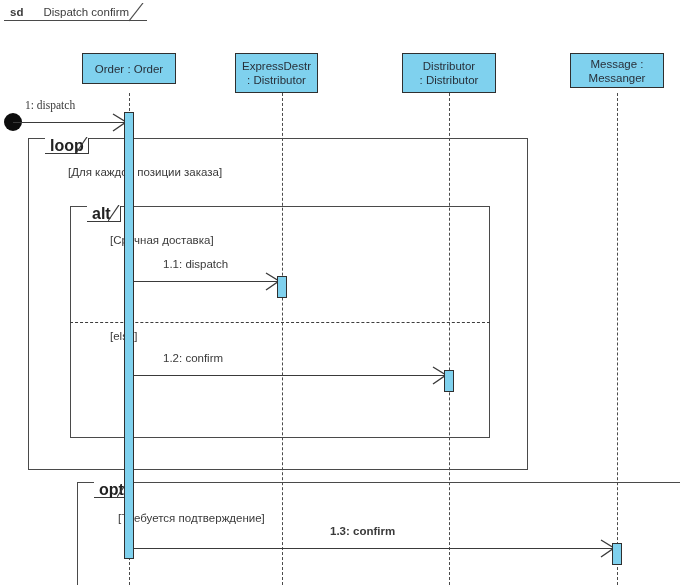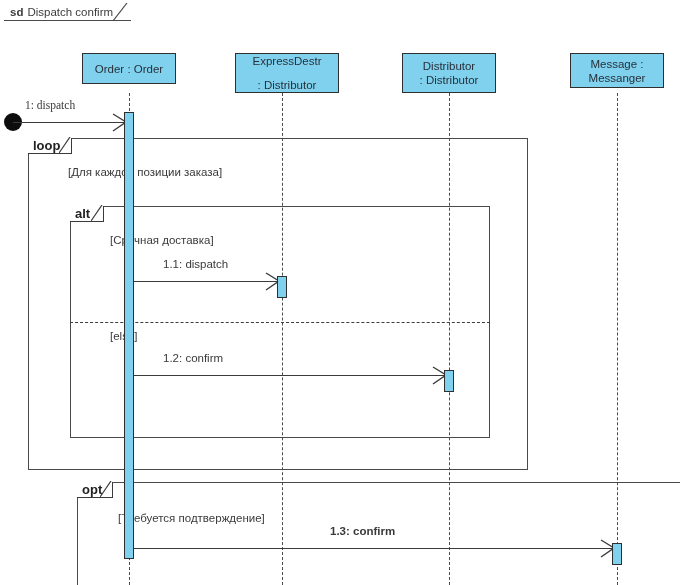--- a/index.html
+++ b/index.html
@@ -27,21 +27,21 @@
     height: 17px;
     padding: 0 18px 0 6px;
     border-bottom: 1.2px solid #4a4a4a;
     border-right: 0;
     display: flex;
     align-items: center;
     font-size: 11.5px;
     white-space: nowrap;
     color: #3c3c3c;
   }
-  .frame-tab .kw { font-weight: bold; margin-right: 4px; }
+  .frame-tab .kw { font-weight: bold; margin-right: 20px; }
   .frame-tab-corner {
     position: absolute;
     right: 0;
     top: 0;
     width: 18px;
     height: 20px;
     overflow: hidden;
   }
 
   
@@ -78,28 +78,29 @@
     border: 1.2px solid #4a4a4a;
     box-sizing: border-box;
     background: transparent;
   }
   .fragment-label {
     position: absolute;
     height: 16px;
     border-right: 1.2px solid #3a3a3a;
     border-bottom: 1.2px solid #3a3a3a;
     background: #ffffff;
-    font-size: 13px;
+    font-size: 16px;
     font-weight: bold;
     color: #222;
     display: flex;
     align-items: center;
     padding: 0 13px 0 5px;
     box-sizing: border-box;
     white-space: nowrap;
+    margin-left: 17px;
   }
   .fragment-label .notch {
     position: absolute;
     right: -1px;
     top: -1px;
     width: 13px;
     height: 18px;
     overflow: hidden;
     pointer-events: none;
   }
@@ -145,21 +146,21 @@
     </span>
   </div>
 
   <div>
 
     <div class="abs lifeline-head" style="left:82px; top:53px; width:94px; height:31px;">
       <span>Order : Order</span>
     </div>
     <div class="abs lifeline-stem" style="left:129px; top:93px; height:492px;"></div>
 
-    <div class="abs lifeline-head" style="left:235px; top:53px; width:104px; height:40px;justify-content:space-between;">
+    <div class="abs lifeline-head" style="left:235px; top:53px; width:83px; height:40px;">
       <span>ExpressDestr</span>
       <span>: Distributor</span>
     </div>
     <div class="abs lifeline-stem" style="left:282px; top:93px; height:492px;"></div>
 
     <div class="abs lifeline-head" style="left:402px; top:53px; width:94px; height:40px;">
       <span>Distributor</span>
       <span>: Distributor</span>
     </div>
     <div class="abs lifeline-stem" style="left:449px; top:93px; height:492px;"></div>

